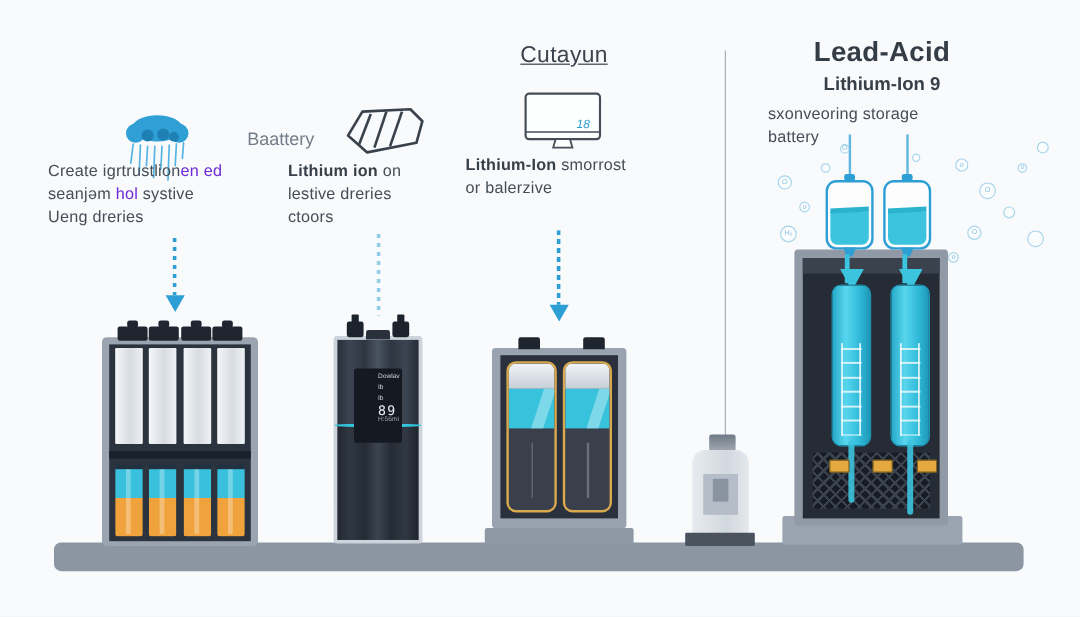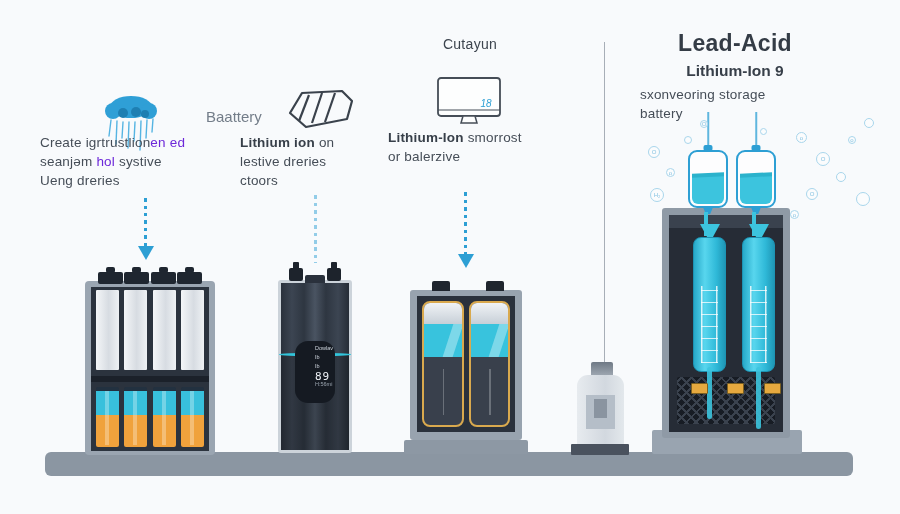--- a/index.html
+++ b/index.html
@@ -5,21 +5,21 @@
   html,body{margin:0;padding:0;background:#e9edf1;}
   .canvas{position:relative;width:900px;height:514px;background:#f8fafc;overflow:hidden;
           font-family:"Liberation Sans",sans-serif;color:#434b55;}
   .abs{position:absolute;}
 
   
   .anno{position:absolute;text-align:left;font-size:13.5px;line-height:19px;letter-spacing:.2px;color:#454d57;}
   .anno .bold{font-weight:bold;color:#373f49;}
   .blue{color:#6d28d9;}
   .big-title{position:absolute;text-align:center;font-size:23px;font-weight:bold;color:#343c46;letter-spacing:.3px;}
-  .mid-title{position:absolute;text-align:center;font-size:14px;color:#3c444e;letter-spacing:.3px;}
+  .mid-title{position:absolute;text-align:center;font-size:19px;color:#3c444e;letter-spacing:.3px;text-decoration:underline;}
   .sub-title{position:absolute;text-align:center;font-size:15.5px;font-weight:bold;color:#373f49;}
   .icon-label{position:absolute;font-size:15px;color:#737d89;margin-left:48px;}
 
   
   .dots{position:absolute;width:3px;background-image:repeating-linear-gradient(to bottom,#2d9fd4 0 3.5px,transparent 3.5px 7.5px);}
   .dots.light{opacity:.5;}
   .ahead{position:absolute;width:0;height:0;border-left:8px solid transparent;border-right:8px solid transparent;border-top:14px solid #2d9fd4;}
 
   
   .ground{position:absolute;left:45px;top:452px;width:808px;height:24px;background:#8b96a2;border-radius:6px;}
@@ -44,22 +44,22 @@
 
   
   .tower{position:absolute;left:278px;top:280px;width:74px;height:173px;border:3px solid #ccd3da;border-radius:3px;box-sizing:border-box;
          background:linear-gradient(90deg,#2a313c 0%,#3c4552 16%,#2e3641 34%,#4a5462 50%,#2e3641 66%,#3c4552 84%,#262d37 100%);}
   .tower .term{position:absolute;top:-15px;width:14px;height:13px;background:#1d232c;border-radius:2px;}
   .tower .term::before{content:"";position:absolute;left:4px;top:-6px;width:6px;height:7px;background:#1d232c;border-radius:1px;}
   .tower .term.l{left:8px;} .tower .term.r{right:8px;}
   .tower .hump{position:absolute;top:-8px;left:24px;width:20px;height:8px;background:#2a313c;border-radius:2px 2px 0 0;}
   .tower .cyanline{position:absolute;left:-2px;right:-2px;top:70px;height:2.5px;background:#32c5db;border-radius:50%;}
   .tower .lower{position:absolute;left:0;right:0;top:72px;bottom:0;background:rgba(0,0,0,.18);}
-  .display{position:absolute;left:50%;transform:translateX(-50%);top:24px;width:38px;height:62px;background:#151a22;border-radius:13px;
-           padding:4px 20px 2px;box-sizing:border-box;color:#ccd3db;font-size:5.5px;line-height:7px;z-index:2;margin-top:34px;}
+  .display{position:absolute;left:50%;transform:translateX(-50%);top:24px;width:38px;height:62px;background:#151a22;border-radius:2px;
+           padding:4px 20px 2px;box-sizing:border-box;color:#ccd3db;font-size:5.5px;line-height:7px;z-index:2;}
   .display .bar-row{display:flex;align-items:center;gap:2px;margin-top:2px;}
   .display .bar{width:15px;height:4px;background:#f0a23c;border-radius:1px;}
   .display .digits{font-family:"DejaVu Sans Mono",monospace;font-size:11px;color:#eef2f6;letter-spacing:1px;margin-top:3px;}
   .display .foot{margin-top:1px;color:#9aa4af;}
 
   
   .dual{position:absolute;left:410px;top:290px;width:112px;height:150px;background:#98a3af;border-radius:3px;}
   .dual .term{position:absolute;top:-9px;width:18px;height:10px;background:#1f252e;border-radius:2px 2px 0 0;}
   .dual .term.l{left:22px;} .dual .term.r{right:18px;}
   .dual .inner{position:absolute;left:7px;right:7px;top:6px;bottom:8px;background:#2a313c;display:flex;gap:5px;padding:5px;box-sizing:border-box;}

